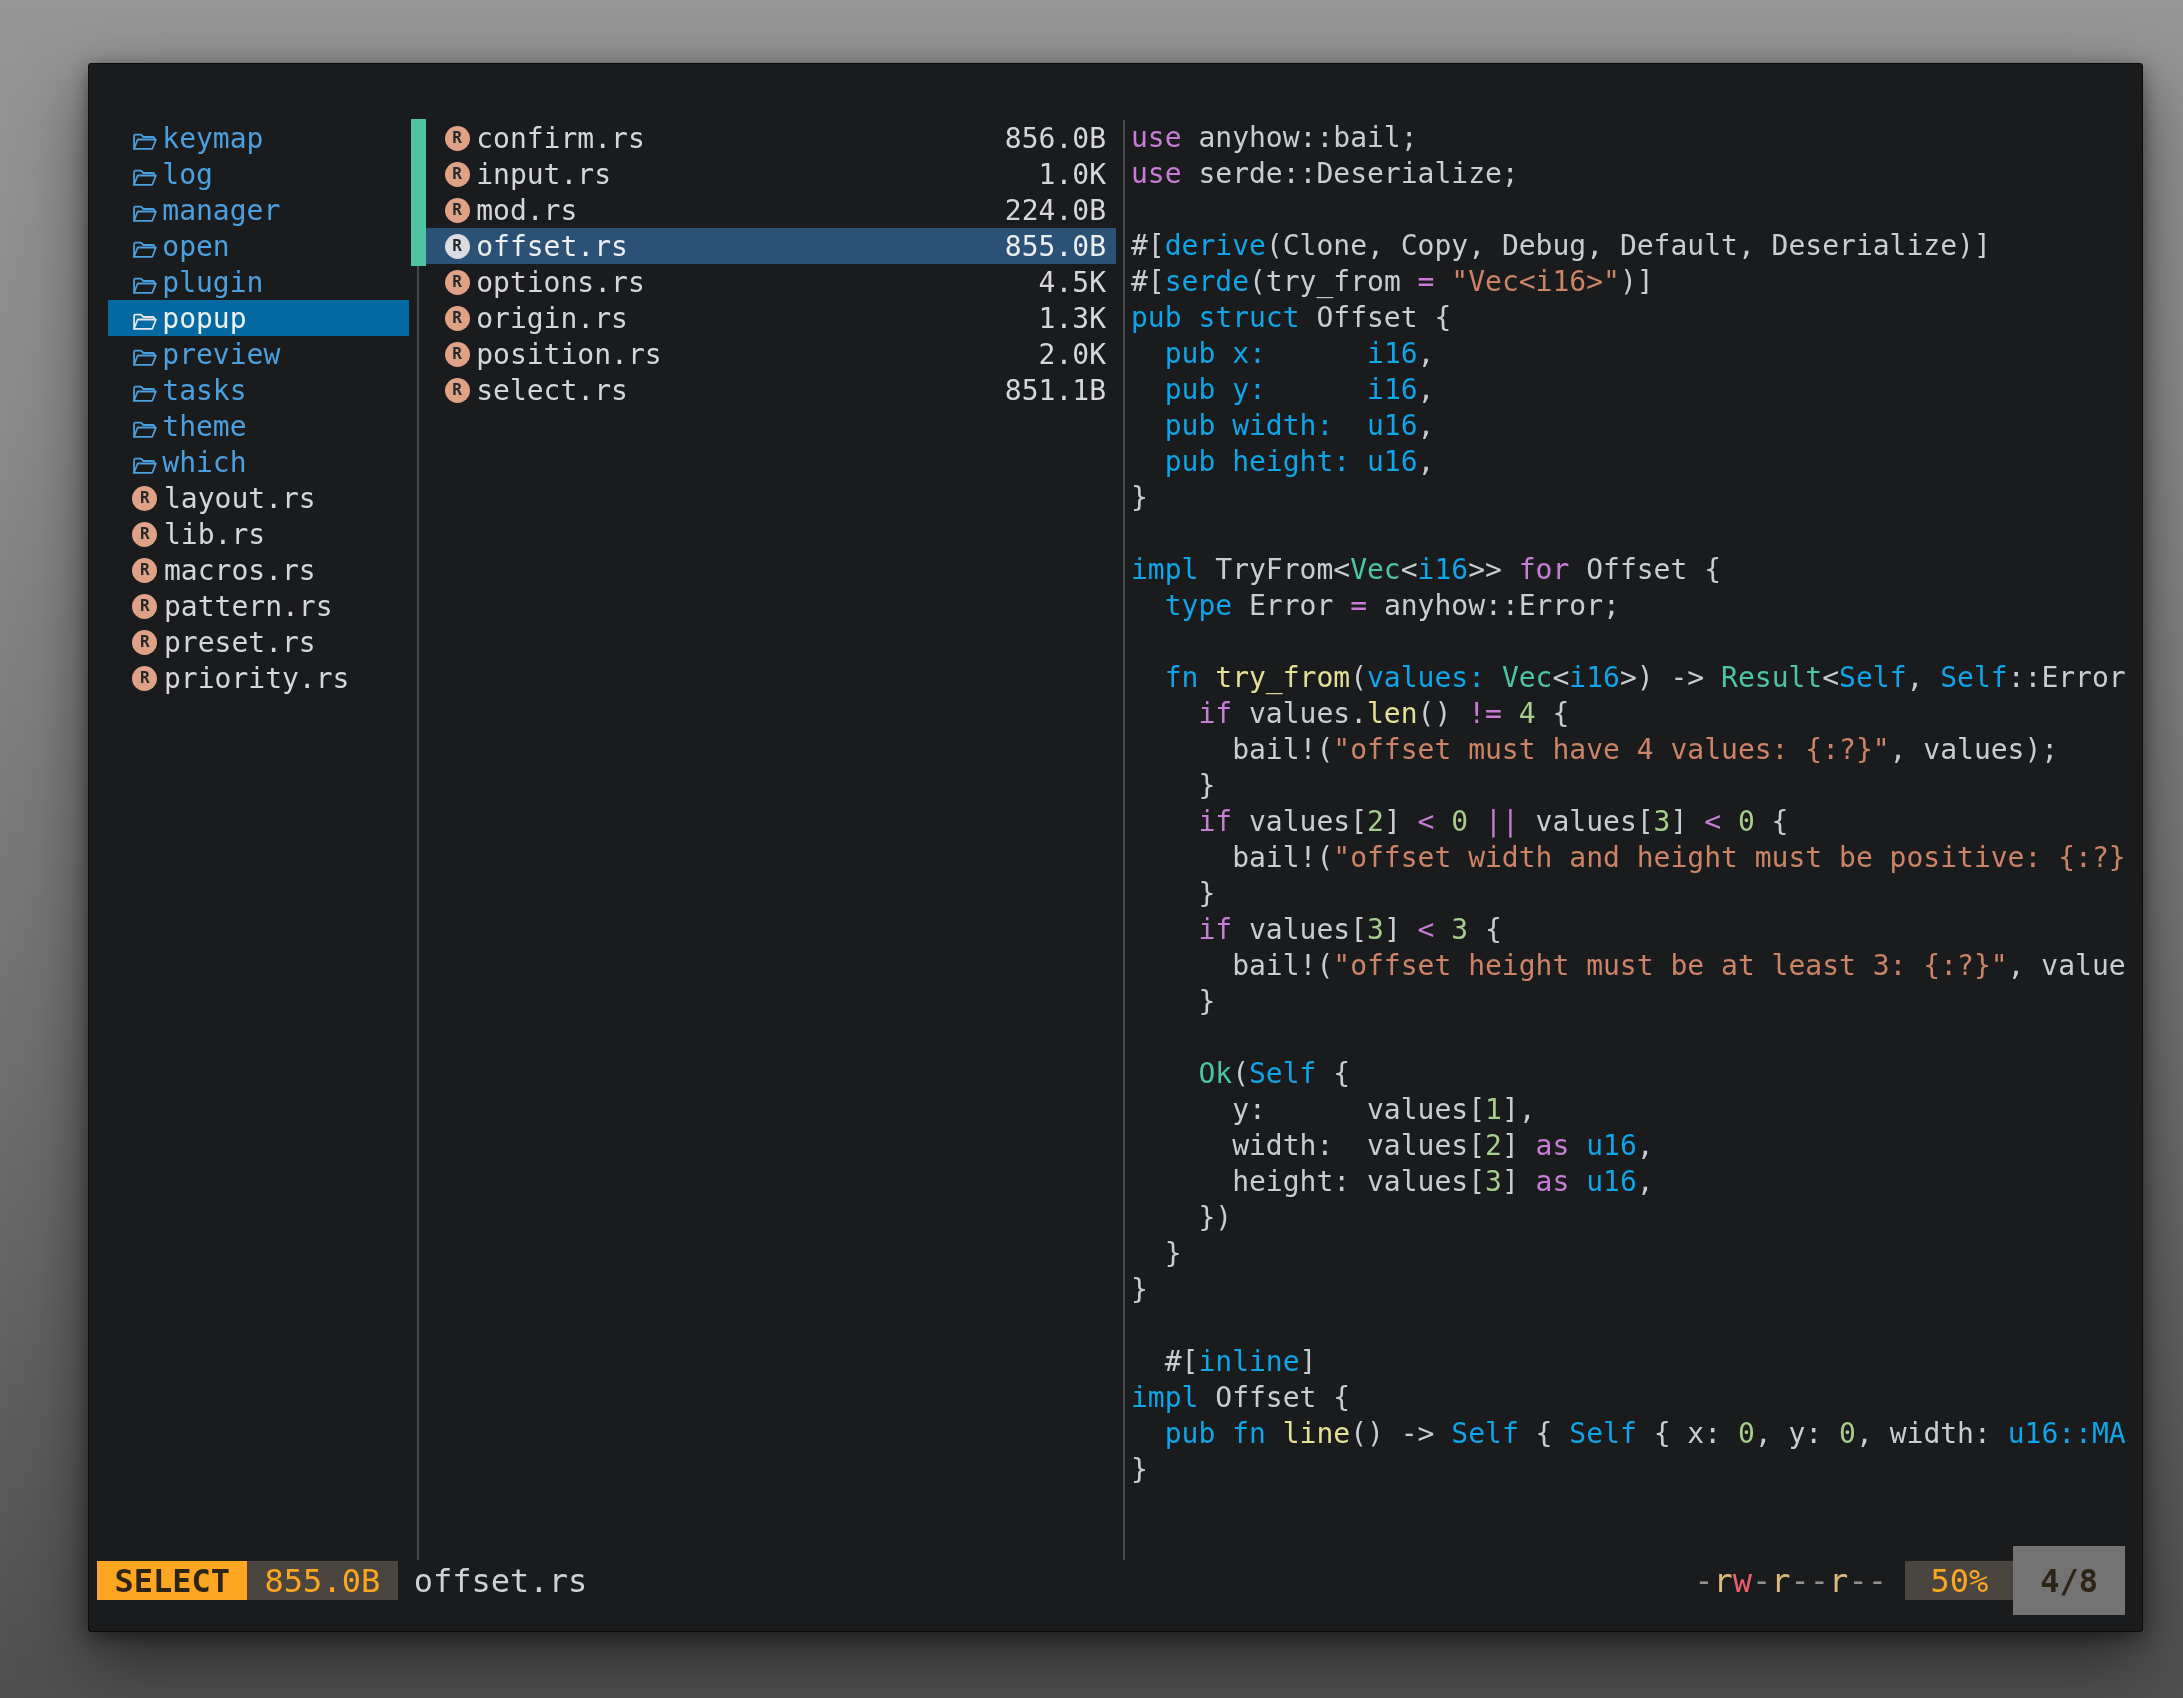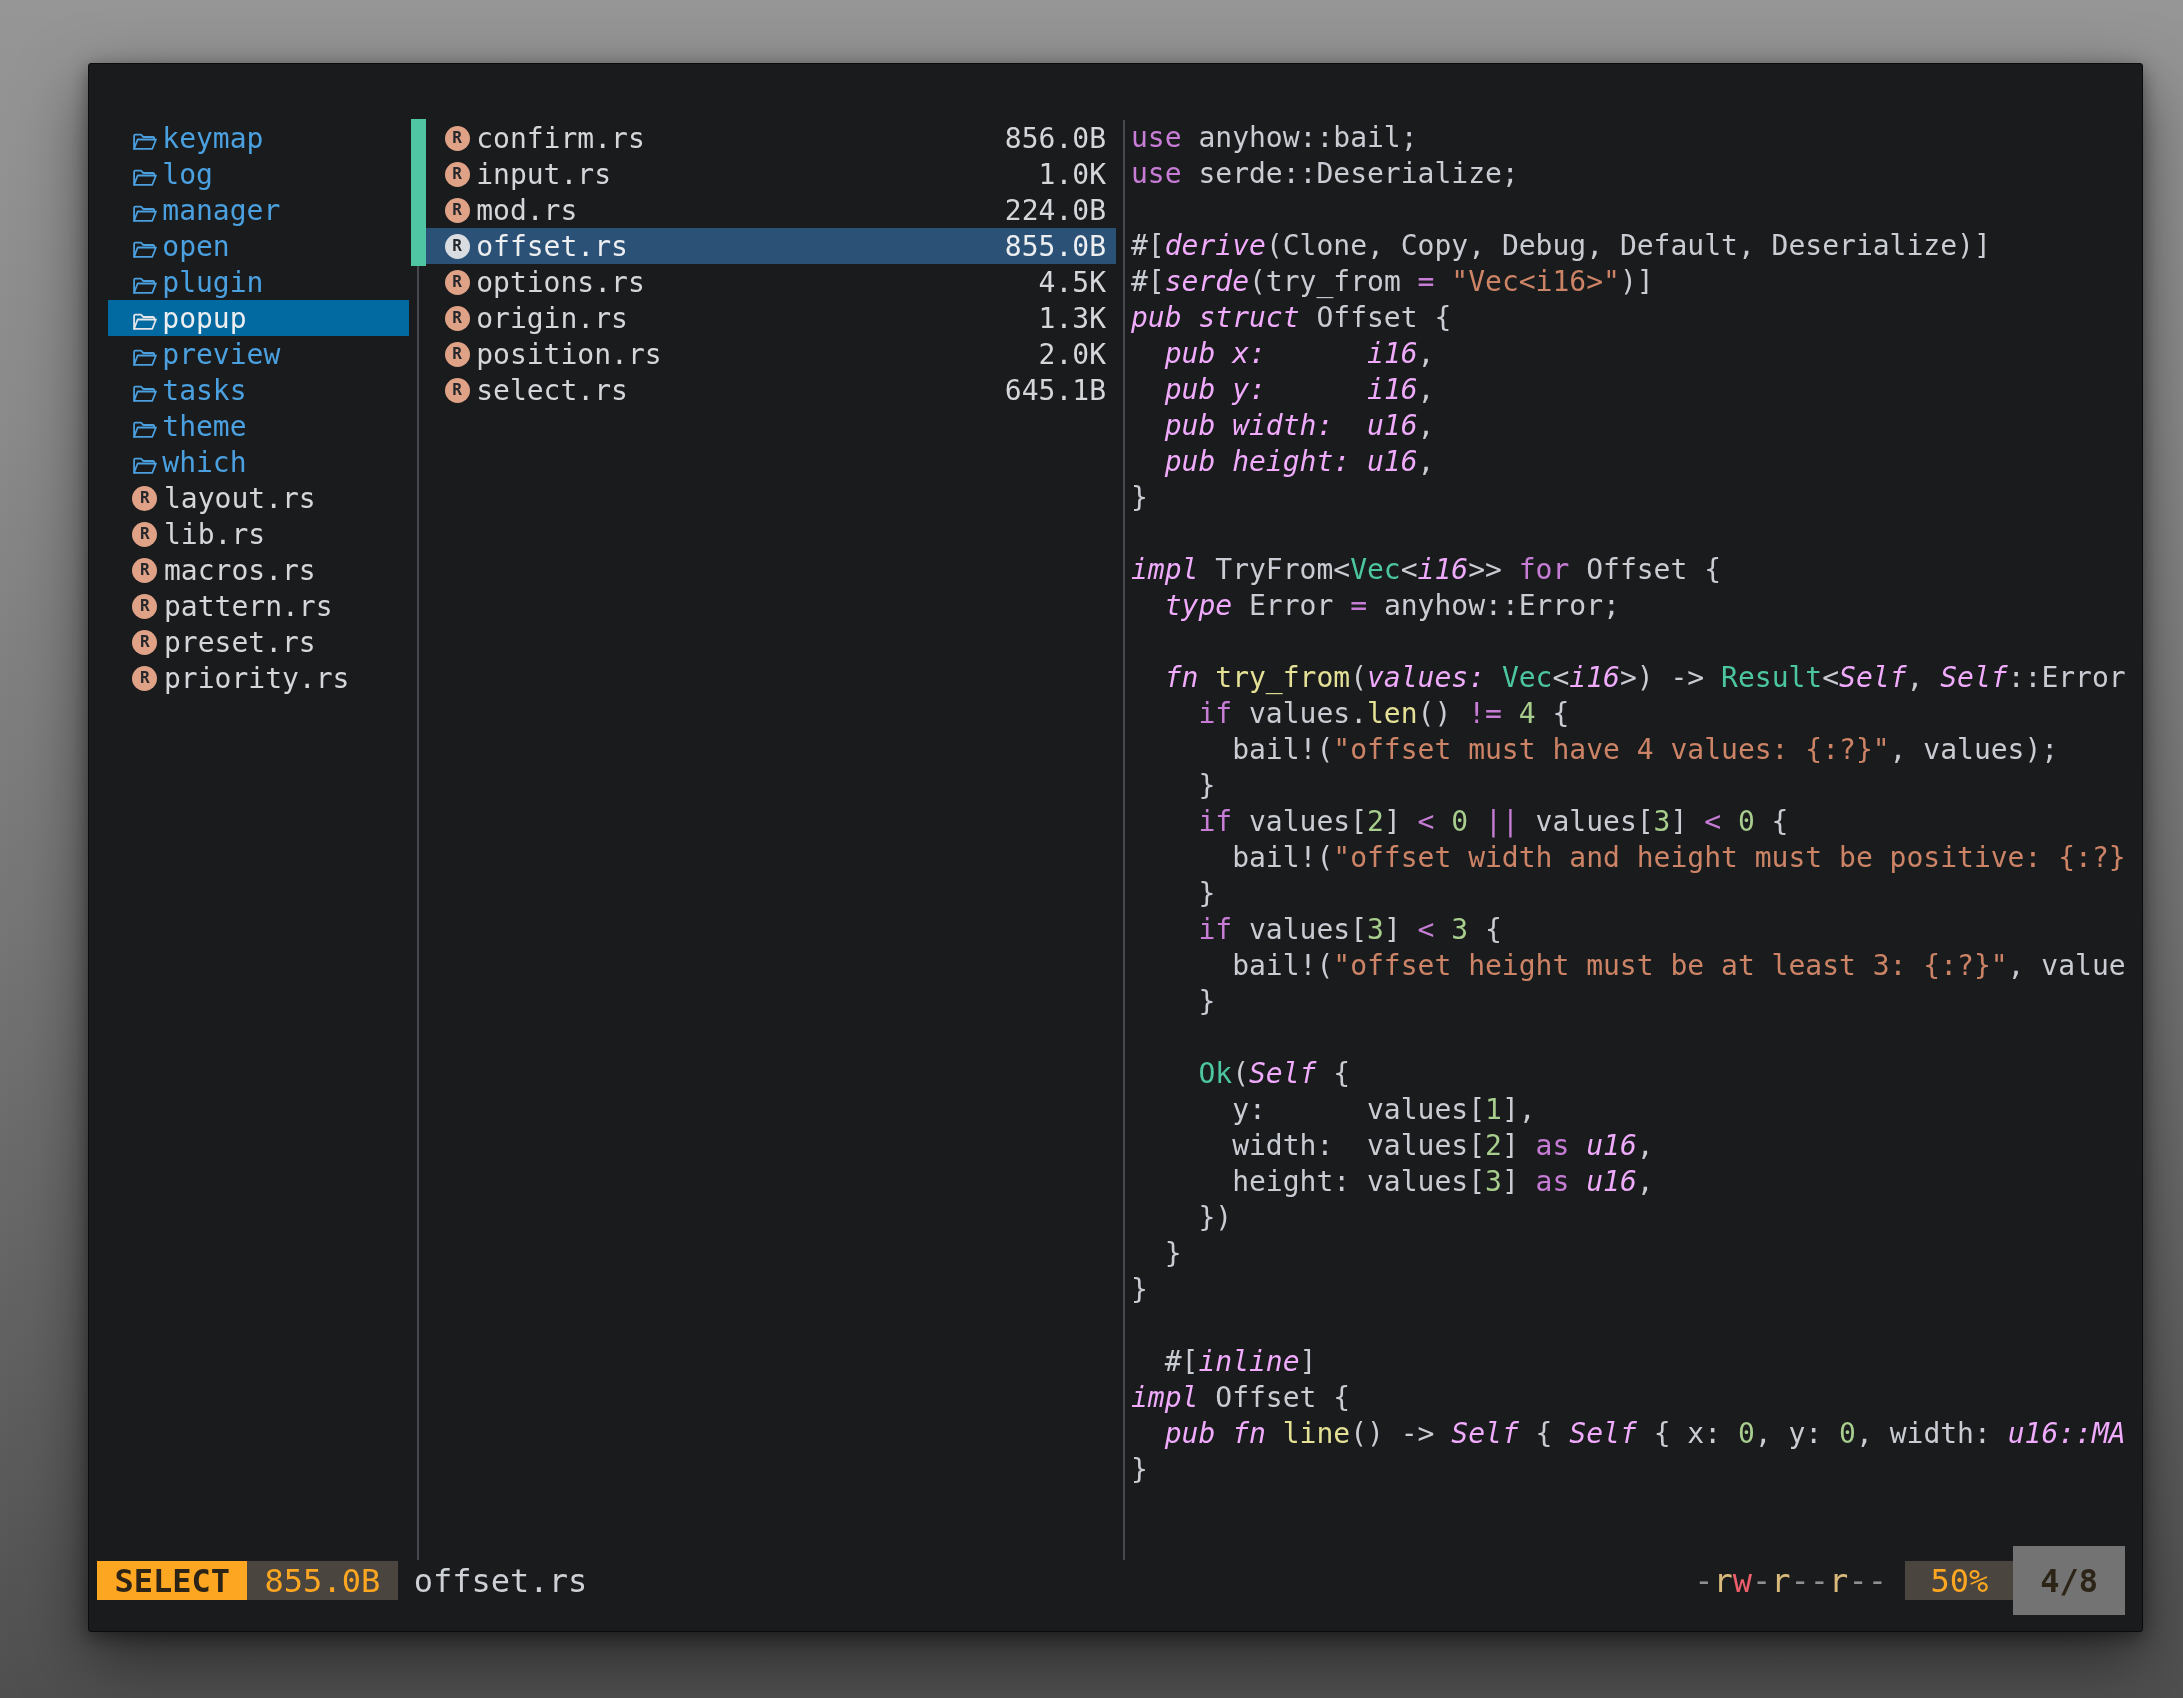--- a/index.html
+++ b/index.html
@@ -49,21 +49,21 @@
   
   .sep{position:absolute;width:1.7px;background:#45484d;}
   .sep1{left:328px;top:56px;height:1440px;}
   .sep2{left:1034px;top:56px;height:1440px;}
   .marker{position:absolute;left:322px;top:55px;width:15px;height:147px;background:#50c5a4;z-index:3;}
   
   .pane-right{left:1042px;top:56px;width:998px;height:1440px;overflow:hidden;}
   .cl{height:36px;line-height:36px;font-size:28px;white-space:pre;}
   .c-p{color:#c9ccd2;}
   .c-k{color:#c77dd6;}
-  .c-b{color:#f0abfc;font-style:italic;}
+  .c-b{color:#0ea5e9;}
   .c-t{color:#4cc6a0;}
   .c-y{color:#e4e095;}
   .c-s{color:#cd8466;}
   .c-n{color:#a8ce8e;}
   
   .statusbar{
     position:absolute;left:8.4px;right:17px;top:1497px;height:39px;
     display:flex;align-items:center;justify-content:space-between;
     font-size:32px;white-space:pre;
   }
@@ -135,21 +135,21 @@
     <div class="sep sep1"></div>
     <div class="marker"></div>
     <div class="pane pane-mid" id="pane-mid">
         <div class="row"><span class="ricon">R</span><span class="mid-name">confirm.rs</span><span class="mid-size">856.0B</span></div>
         <div class="row"><span class="ricon">R</span><span class="mid-name">input.rs</span><span class="mid-size">1.0K</span></div>
         <div class="row"><span class="ricon">R</span><span class="mid-name">mod.rs</span><span class="mid-size">224.0B</span></div>
         <div class="row sel"><span class="ricon">R</span><span class="mid-name">offset.rs</span><span class="mid-size">855.0B</span></div>
         <div class="row"><span class="ricon">R</span><span class="mid-name">options.rs</span><span class="mid-size">4.5K</span></div>
         <div class="row"><span class="ricon">R</span><span class="mid-name">origin.rs</span><span class="mid-size">1.3K</span></div>
         <div class="row"><span class="ricon">R</span><span class="mid-name">position.rs</span><span class="mid-size">2.0K</span></div>
-        <div class="row"><span class="ricon">R</span><span class="mid-name">select.rs</span><span class="mid-size">645.1B</span></div>
+        <div class="row"><span class="ricon">R</span><span class="mid-name">select.rs</span><span class="mid-size">851.1B</span></div>
       </div>
     <div class="sep sep2"></div>
     <div class="pane pane-right" id="pane-right">
         <div class="cl"><span class="c-k">use</span><span class="c-p"> anyhow::bail;</span></div>
         <div class="cl"><span class="c-k">use</span><span class="c-p"> serde::Deserialize;</span></div>
         <div class="cl">&nbsp;</div>
         <div class="cl"><span class="c-p">#[</span><span class="c-b">derive</span><span class="c-p">(Clone, Copy, Debug, Default, Deserialize)]</span></div>
         <div class="cl"><span class="c-p">#[</span><span class="c-b">serde</span><span class="c-p">(try_from </span><span class="c-k">=</span><span class="c-p"> </span><span class="c-s">"Vec&lt;i16&gt;"</span><span class="c-p">)]</span></div>
         <div class="cl"><span class="c-b">pub struct</span><span class="c-p"> Offset {</span></div>
         <div class="cl"><span class="c-p">  </span><span class="c-b">pub x:</span><span class="c-p">      </span><span class="c-b">i16</span><span class="c-p">,</span></div>

